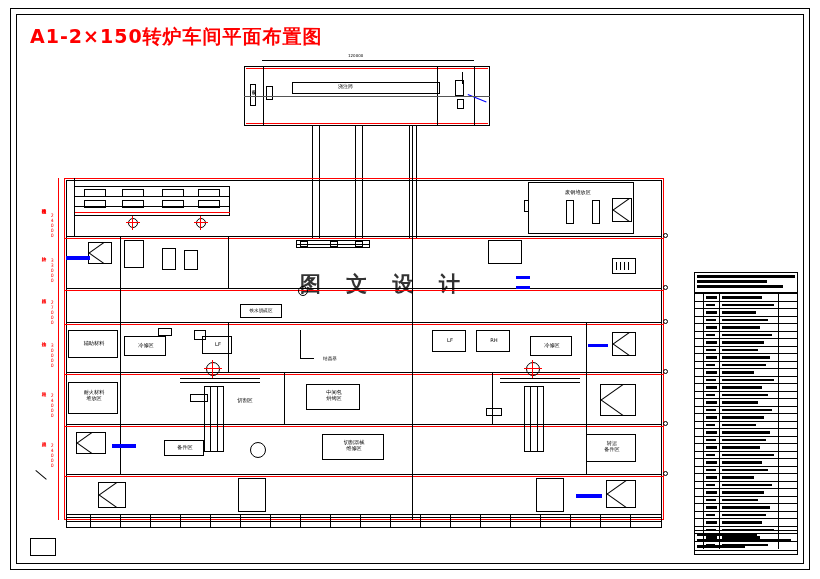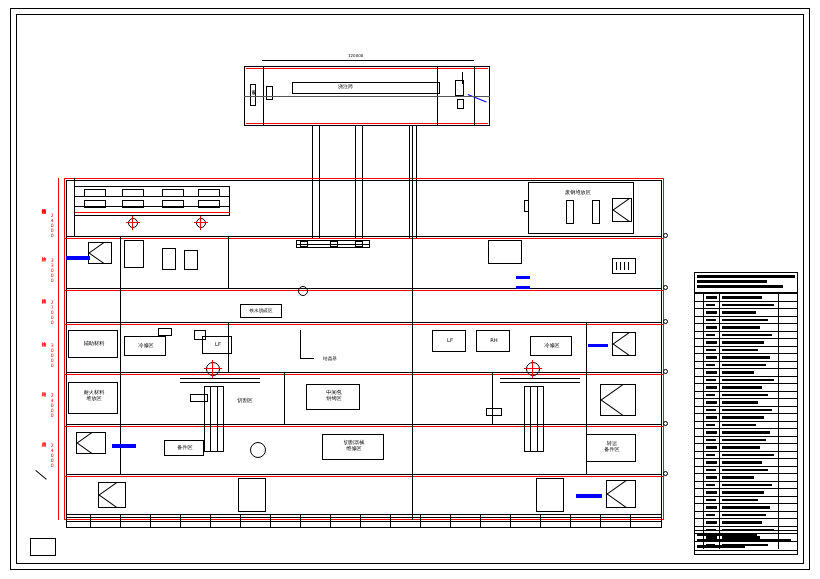--- a/index.html
+++ b/index.html
@@ -63,21 +63,23 @@
   .circ{position:absolute;border-radius:50%;border:1px solid #000;box-sizing:border-box;}
 </style>
 </head>
 <body>
 
 <div id="stage">
 
   <div class="abs frame-outer"></div>
   <div class="abs frame-inner"></div>
 
-
+  <div class="abs title">A1-2×150转炉车间平面布置图</div>
+
+  <div class="abs watermark">图 文 设 计</div>
 
   <div class="abs">
     <div class="box" style="left:244px;top:66px;width:246px;height:60px;"></div>
     <div class="line red" style="left:246px;top:68px;width:242px;height:1px;"></div>
     <div class="line red" style="left:246px;top:123px;width:242px;height:1px;"></div>
     <div class="line" style="left:263px;top:66px;width:1px;height:60px;"></div>
     <div class="line" style="left:437px;top:66px;width:1px;height:60px;"></div>
     <div class="line" style="left:474px;top:66px;width:1px;height:60px;"></div>
 
     <div class="line" style="left:262px;top:60px;width:212px;height:1px;"></div>

